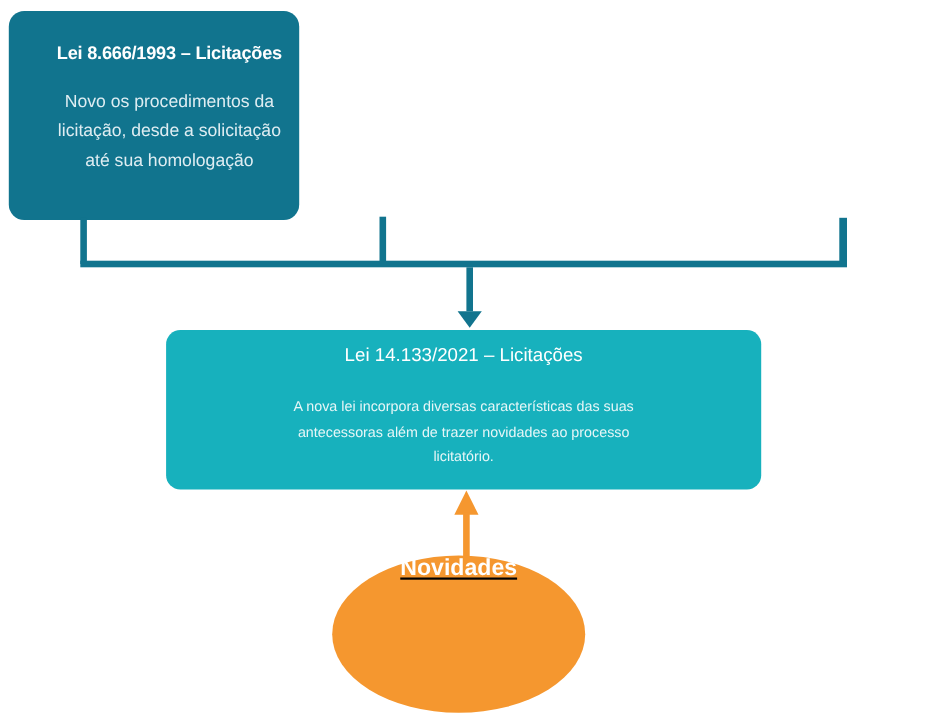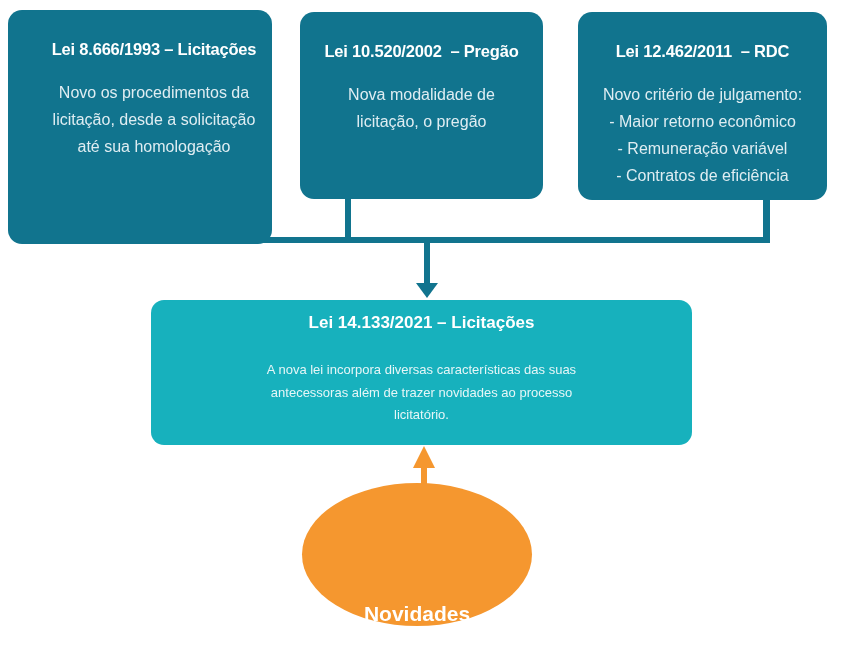--- a/index.html
+++ b/index.html
@@ -44,21 +44,21 @@
     position: absolute;
     left: 151px; top: 300px;
     width: 541px; height: 145px;
     background: var(--cyan);
     border-radius: 13px;
     box-sizing: border-box;
     text-align: center;
     padding: 13px 20px 0 20px;
   }
   .main-title {
-    font-weight: bold;
+    font-weight: normal;
     font-size: 17px;
     color: #ffffff;
     white-space: pre;
     margin: 0 0 26px 0;
   }
   .main-body {
     font-size: 13px;
     line-height: 22.5px;
     color: var(--bodytext2);
     white-space: pre-line;
@@ -91,59 +91,48 @@
     position: absolute;
     left: 413px; top: 446px;
     width: 0; height: 0;
     border-left: 11px solid transparent;
     border-right: 11px solid transparent;
     border-bottom: 22px solid var(--orange);
   }
   
   .ellipse {
     position: absolute;
-    left: 302px; top: 483px;
+    left: 302px; top: 505px;
     width: 230px; height: 143px;
     background: var(--orange);
     border-radius: 50%;
     display: flex;
-    align-items: flex-end;
+    align-items: flex-start;
     justify-content: center;
+    text-decoration: underline;
   }
   .ellipse-label {
     color: #ffffff;
     font-weight: bold;
     font-size: 21px;
   }
 </style>
 </head>
 <body>
 
 <div class="canvas">
 
-  <div class="law-box" style="left:8px; top:10px; width:264px; height:234px;padding-left:36px;">
+  <div class="law-box" style="left:8px; top:10px; width:264px; height:190px;padding-left:36px;">
     <div class="law-title">Lei 8.666/1993 – Licitações</div>
     <div class="law-body">Novo os procedimentos da
 licitação, desde a solicitação
 até sua homologação</div>
   </div>
 
-  <div class="law-box" style="left:300px; top:12px; width:243px; height:187px;">
-    <div class="law-title">Lei 10.520/2002  – Pregão</div>
-    <div class="law-body">Nova modalidade de
-licitação, o pregão</div>
-  </div>
 
-  <div class="law-box" style="left:578px; top:12px; width:249px; height:188px;">
-    <div class="law-title">Lei 12.462/2011  – RDC</div>
-    <div class="law-body">Novo critério de julgamento:
-- Maior retorno econômico
-- Remuneração variável
-- Contratos de eficiência</div>
-  </div>
 
   <div class="line v1"></div>
   <div class="line v2"></div>
   <div class="line v3"></div>
   <div class="line hbar"></div>
 
   <div class="line down-shaft"></div>
   <div class="down-head"></div>
 
   <div class="main-box">

